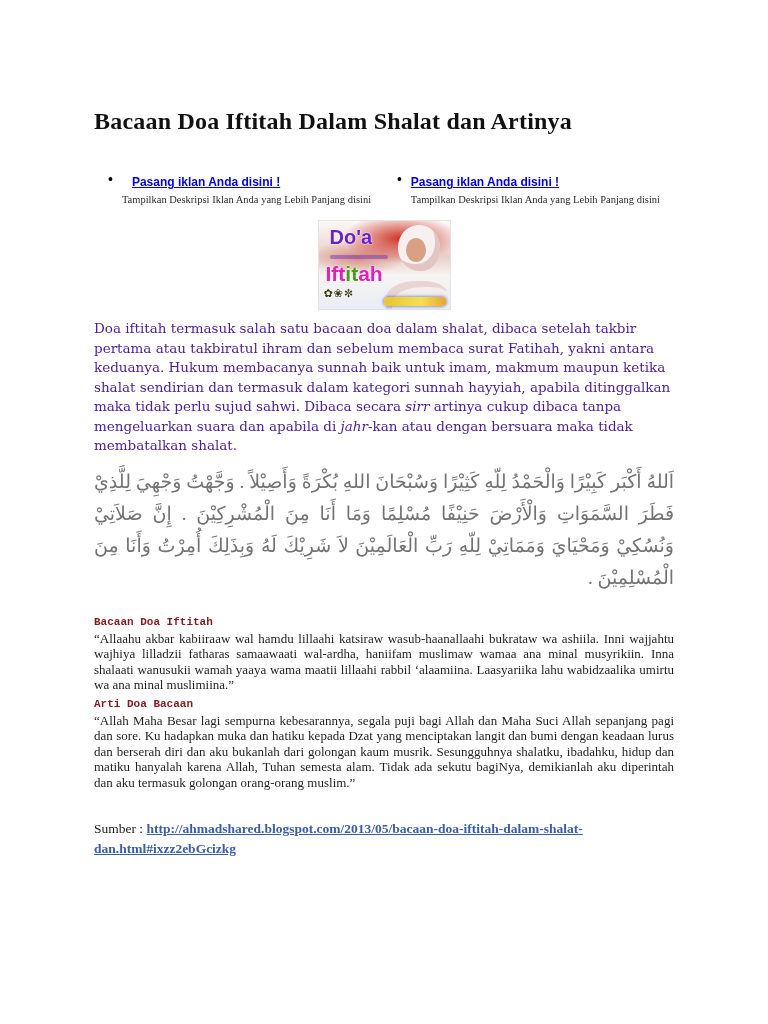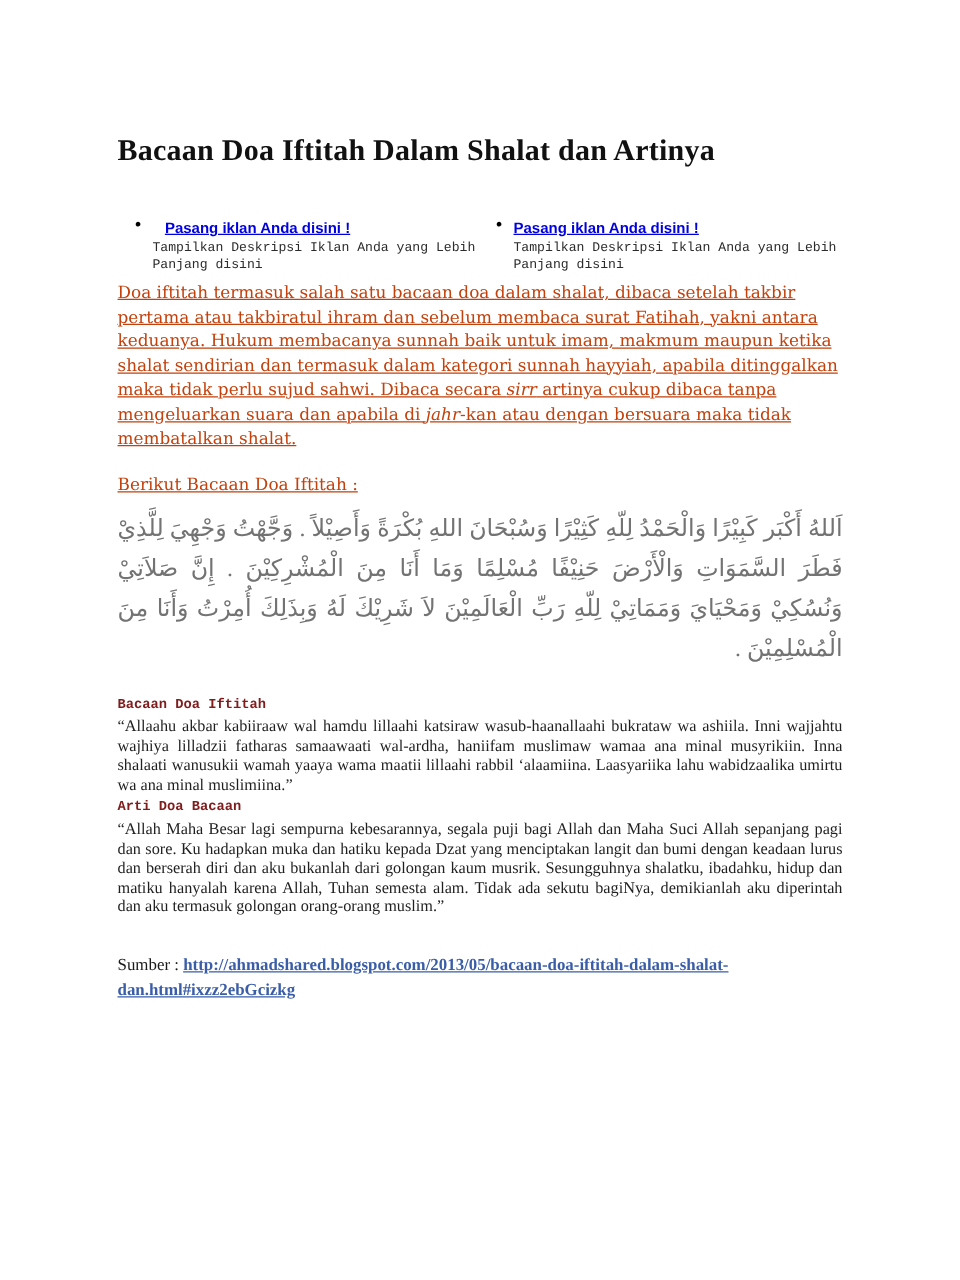--- a/index.html
+++ b/index.html
@@ -15,21 +15,21 @@
   .ad{display:flex;width:300px;}
   .ad + .ad{width:280px;margin-left:6px;}
   .ad .bullet{font-family:"Liberation Sans", sans-serif;font-size:14px;line-height:17px;
               padding:0 9px 0 14px;color:#000;}
   .ad + .ad .bullet{padding-left:0;}
   .ad-stack{flex:1;}
   .ad-link{display:inline-block;font-family:"Liberation Sans", sans-serif;font-weight:bold;
            font-size:12px;line-height:17px;color:var(--ad-link,#0000e0);
            text-decoration:underline;cursor:pointer;}
   .ad:first-child .ad-link{margin-left:10px;}
-  .ad-desc{font-family:Liberation Mono, monospace;font-size:10.5px;line-height:13px;
+  .ad-desc{font-family:Liberation Serif, serif;font-size:10.5px;line-height:13px;
            color:#2b2b2b;margin-top:2px;max-width:262px;}
 
   
   .hero-wrap{margin-top:15px;text-align:center;}
   .hero{position:relative;display:inline-block;width:131px;height:88px;overflow:hidden;
         box-shadow:0 0 0 1px #e3e3e3;text-align:left;
         background:
           radial-gradient(ellipse 80px 34px at 62% 20%, rgba(205,35,20,.9), rgba(205,35,20,0) 72%),
           radial-gradient(ellipse 70px 26px at 30% 42%, rgba(190,60,40,.45), rgba(190,60,40,0) 70%),
           linear-gradient(180deg,#fbf9f8 0%,#f2e2dd 22%,#e9cfc8 40%,#f7f4f2 62%,#e9edf6 100%);}
@@ -47,21 +47,21 @@
   .hero .girl-face{position:absolute;right:24px;top:17px;width:20px;height:24px;
                    background:#d9a086;border-radius:50%;}
   .hero .girl-body{position:absolute;right:2px;bottom:-6px;width:62px;height:34px;
                    background:#f3eeec;border-radius:50% 40% 0 0;
                    box-shadow:inset 6px 6px 0 rgba(225,195,195,.6);}
   .hero .watermark{position:absolute;right:4px;bottom:3px;width:62px;height:9px;border-radius:4px;
                    background:linear-gradient(90deg,#e8c426,#f5e04a 60%,#e8a226);
                    box-shadow:0 0 3px 1px rgba(40,70,200,.55);opacity:.95;}
 
   
-  p.body{margin:0;font-size:13.5px;line-height:19.5px;color:#c2410c;text-decoration:underline;}
+  p.body{margin:0;font-size:13.5px;line-height:19.5px;color:#4c1d95;}
   p.intro{margin-top:6px;}
   p.leadin{margin-top:17px;}
   .arabic{margin:10px 0 0 0;direction:rtl;text-align:justify;font-family:Liberation Serif, serif;
           font-size:19px;line-height:32px;color:#737373;}
   h3.sec{margin:20px 0 0 0;font-family:Liberation Mono, monospace;font-size:11px;
          line-height:16px;font-weight:bold;color:#7f1d1d;}
   h3.sec2{margin:3px 0 0 0;}
   p.tight{margin:1px 0 0 0;font-family:"Liberation Serif", serif;font-size:13px;
           line-height:15.5px;text-align:justify;color:#1f1f1f;}
 
@@ -93,24 +93,35 @@
       </div>
       <div class="ad">
         <span class="bullet">•</span>
         <div class="ad-stack">
           <a class="ad-link">Pasang iklan Anda disini !</a>
           <div class="ad-desc">Tampilkan Deskripsi Iklan Anda yang Lebih Panjang disini</div>
         </div>
       </div>
     </div>
 
+    <div class="hero-wrap">
+      <div class="hero">
+        <div class="girl-head"></div>
+        <div class="girl-face"></div>
+        <div class="girl-body"></div>
+        <div class="word1">Do'a</div>
+        <div class="wm-line"></div>
+        <div class="word2"><span style="color: rgb(228, 32, 184);">Ift</span><span style="color: rgb(68, 160, 18);">it</span><span style="color: rgb(228, 32, 184);">ah</span></div>
+        <div class="flourish">✿❀✼</div>
+        <div class="watermark"></div>
+      </div>
+    </div>
 
     <p class="body intro"><span>Doa iftitah termasuk salah satu bacaan doa dalam shalat, dibaca setelah takbir pertama atau takbiratul ihram dan sebelum membaca surat Fatihah, yakni antara keduanya. Hukum membacanya sunnah baik untuk imam, makmum maupun ketika shalat sendirian dan termasuk dalam kategori sunnah hayyiah, apabila ditinggalkan maka tidak perlu sujud sahwi. Dibaca secara </span><i>sirr</i><span> artinya cukup dibaca tanpa mengeluarkan suara dan apabila di </span><i>jahr</i><span>-kan atau dengan bersuara maka tidak membatalkan shalat.</span></p>
 
-    <p class="body leadin">Berikut Bacaan Doa Iftitah :</p>
 
     <p class="arabic" dir="rtl">اَللهُ أَكْبَر كَبِيْرًا وَالْحَمْدُ لِلّهِ كَثِيْرًا وَسُبْحَانَ اللهِ بُكْرَةً وَأَصِيْلاً . وَجَّهْتُ وَجْهِيَ لِلَّذِيْ فَطَرَ السَّمَوَاتِ وَالْأَرْضَ حَنِيْفًا مُسْلِمًا وَمَا أَنَا مِنَ الْمُشْرِكِيْنَ . إِنَّ صَلاَتِيْ وَنُسُكِيْ وَمَحْيَايَ وَمَمَاتِيْ لِلّهِ رَبِّ الْعَالَمِيْنَ لاَ شَرِيْكَ لَهُ وَبِذَلِكَ أُمِرْتُ وَأَنَا مِنَ الْمُسْلِمِيْنَ .</p>
 
     <h3 class="sec">Bacaan Doa Iftitah</h3>
     <p class="tight">“Allaahu akbar kabiiraaw wal hamdu lillaahi katsiraw wasub-haanallaahi bukrataw wa ashiila. Inni wajjahtu wajhiya lilladzii fatharas samaawaati wal-ardha, haniifam muslimaw wamaa ana minal musyrikiin. Inna shalaati wanusukii wamah yaaya wama maatii lillaahi rabbil ʻalaamiina. Laasyariika lahu wabidzaalika umirtu wa ana minal muslimiina.”</p>
 
     <h3 class="sec sec2">Arti Doa Bacaan</h3>
     <p class="tight">“Allah Maha Besar lagi sempurna kebesarannya, segala puji bagi Allah dan Maha Suci Allah sepanjang pagi dan sore. Ku hadapkan muka dan hatiku kepada Dzat yang menciptakan langit dan bumi dengan keadaan lurus dan berserah diri dan aku bukanlah dari golongan kaum musrik. Sesungguhnya shalatku, ibadahku, hidup dan matiku hanyalah karena Allah, Tuhan semesta alam. Tidak ada sekutu bagiNya, demikianlah aku diperintah dan aku termasuk golongan orang-orang muslim.”</p>
 
     <p class="source"><span>Sumber : </span><a>http://ahmadshared.blogspot.com/2013/05/bacaan-doa-iftitah-dalam-shalat-dan.html#ixzz2ebGcizkg</a></p>

